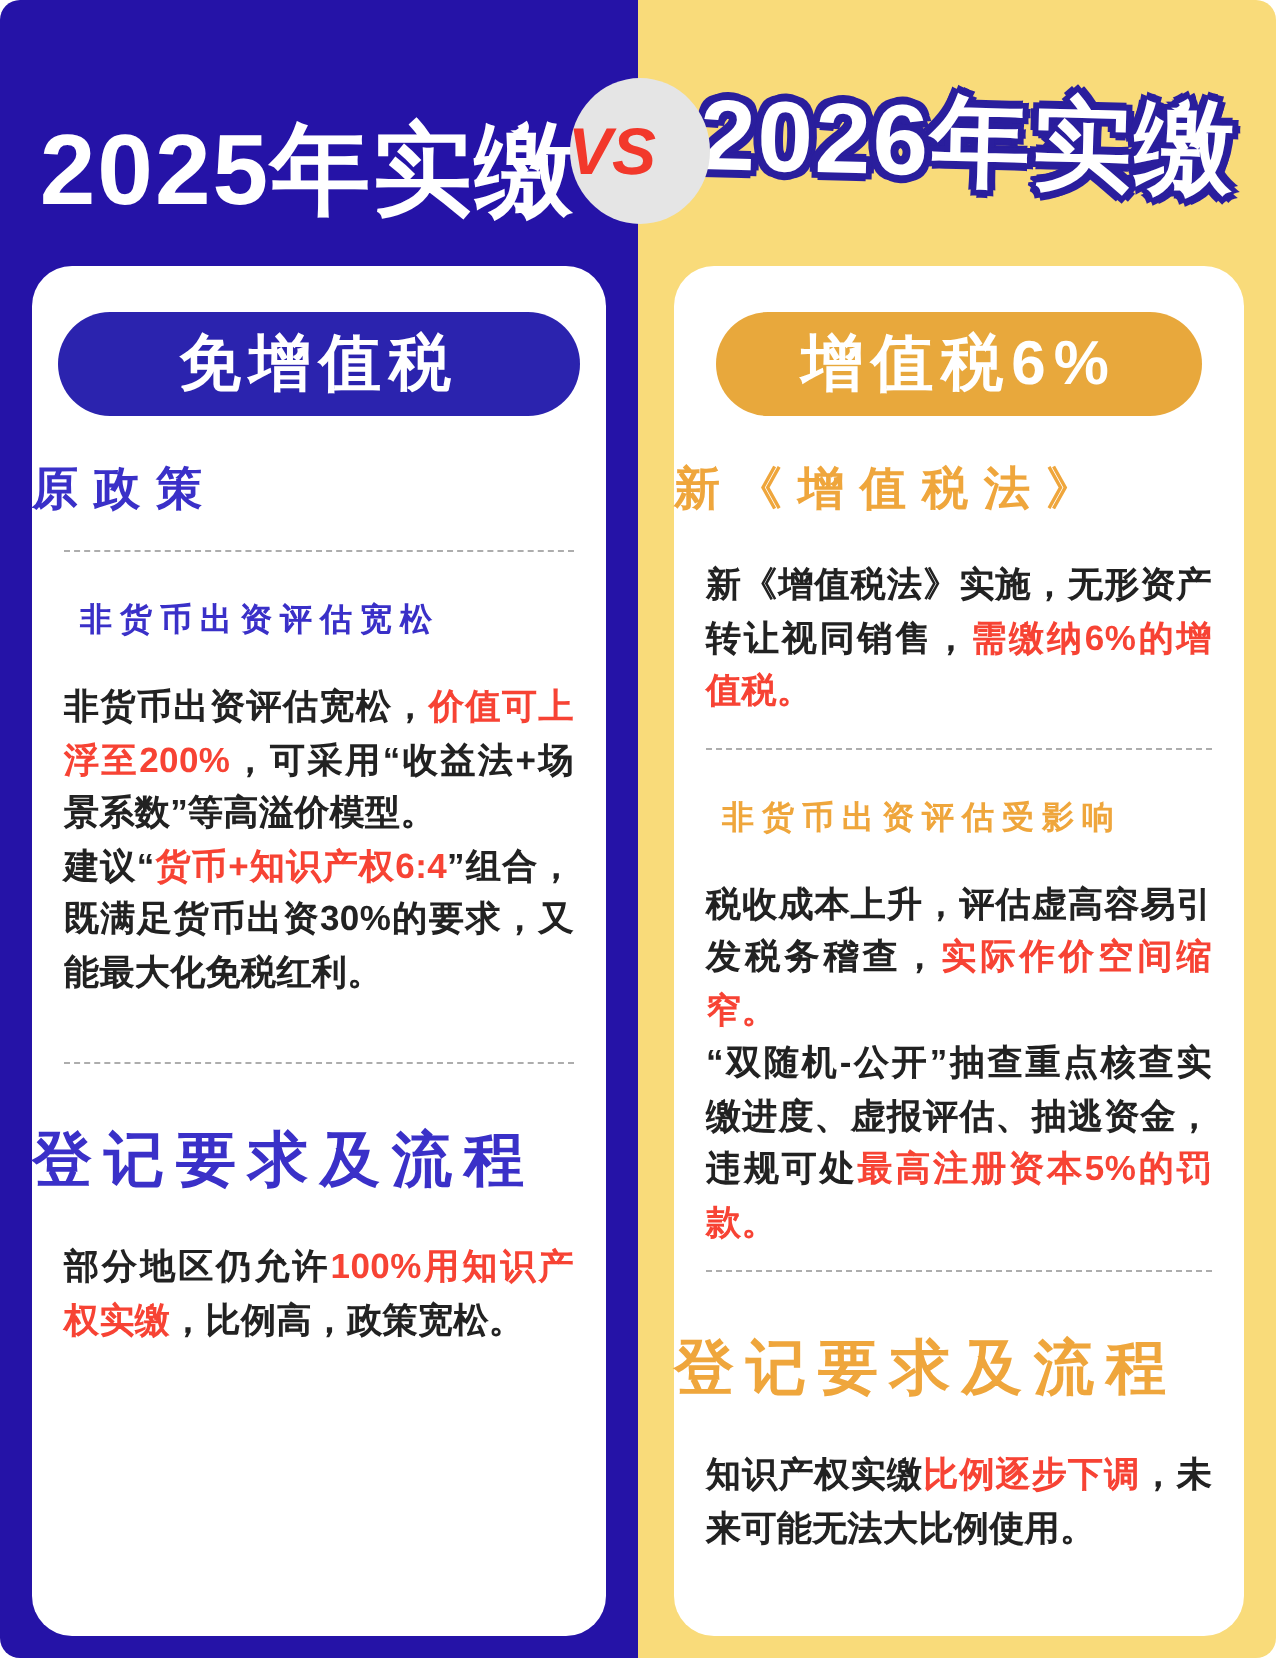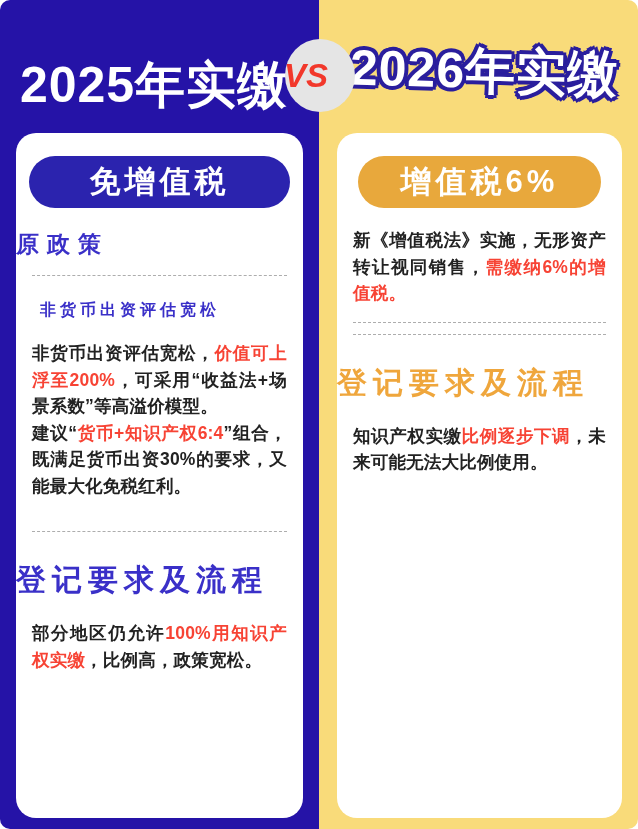--- a/index.html
+++ b/index.html
@@ -112,24 +112,29 @@
     <div class="section">
       <div class="sec-heading h-last">登记要求及流程</div>
       <div class="sec-body"><span>部分地区仍允许</span><span class="red">100%用知识产权实缴</span><span>，比例高，政策宽松。</span></div>
     </div>
   </div>
 
   <div class="card card-right gold-card">
     <div class="badge badge-gold">增值税6%</div>
 
     <div class="section">
+      <div class="sec-heading h-first">新《增值税法》</div>
       <div class="sec-body"><span>新《增值税法》实施，无形资产转让视同销售，</span><span class="red">需缴纳6%的增值税。</span></div>
     </div>
     <div class="divider"></div>
 
+    <div class="section">
+      <div class="sec-heading h-mid">非货币出资评估受影响</div>
+      <div class="sec-body"><span>税收成本上升，评估虚高容易引发税务稽查，</span><span class="red">实际作价空间缩窄。</span><br><span>“双随机-公开”抽查重点核查实缴进度、虚报评估、抽逃资金，违规可处</span><span class="red">最高注册资本5%的罚款。</span></div>
+    </div>
     <div class="divider d2-right"></div>
 
     <div class="section">
       <div class="sec-heading h-last">登记要求及流程</div>
       <div class="sec-body"><span>知识产权实缴</span><span class="red">比例逐步下调</span><span>，未来可能无法大比例使用。</span></div>
     </div>
   </div>
 </div>
 
 </body></html>

